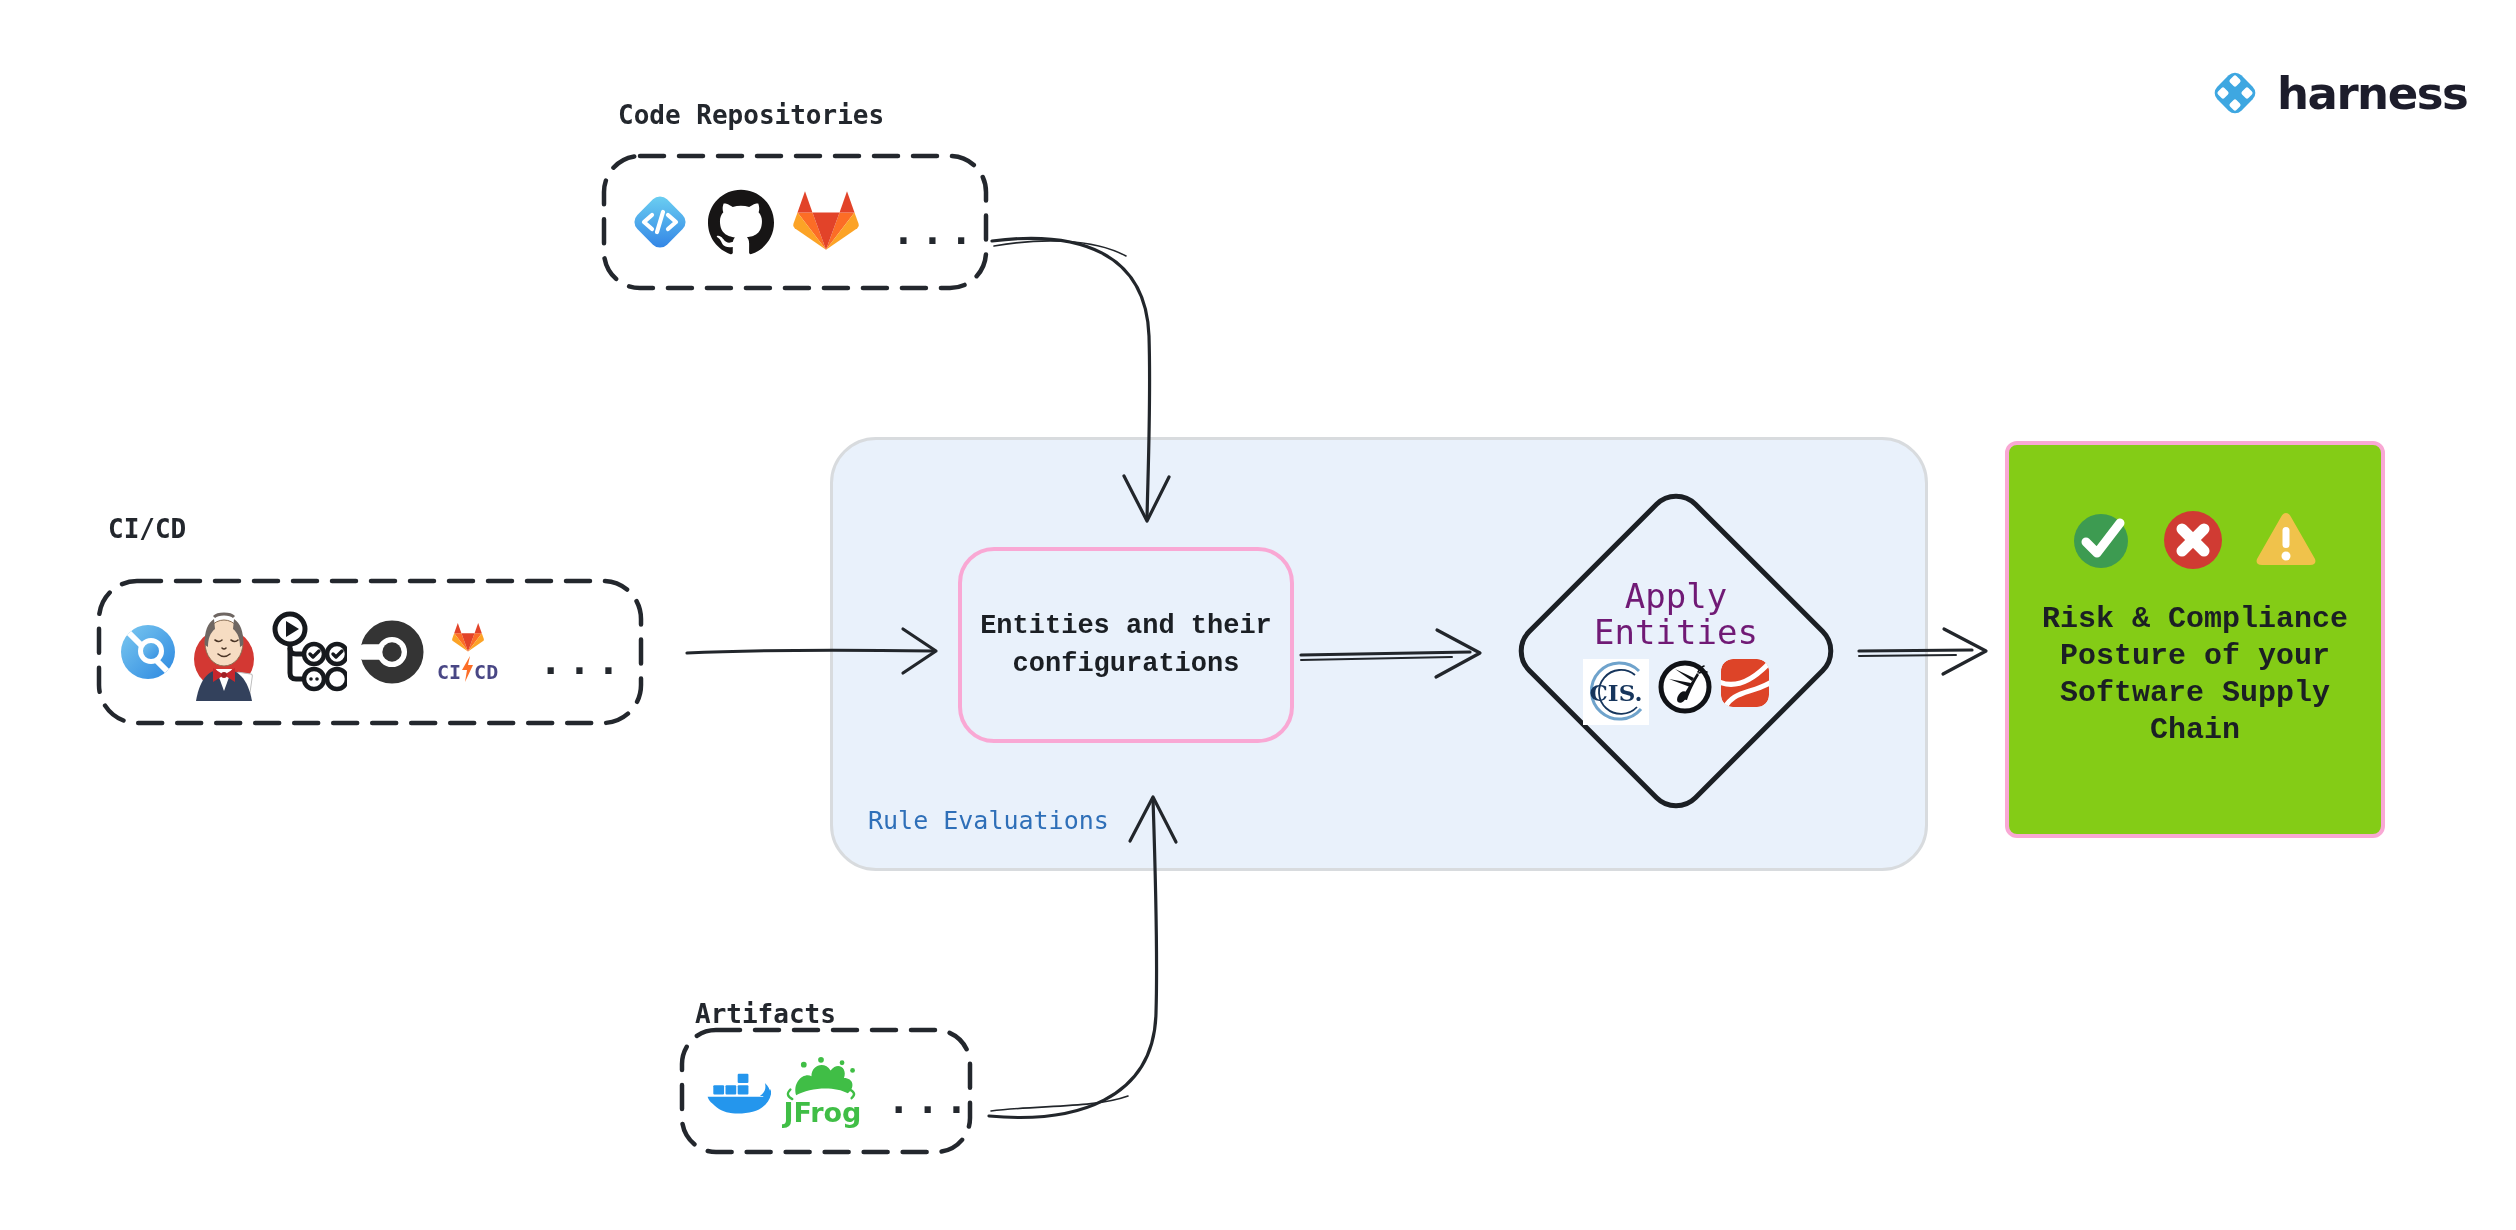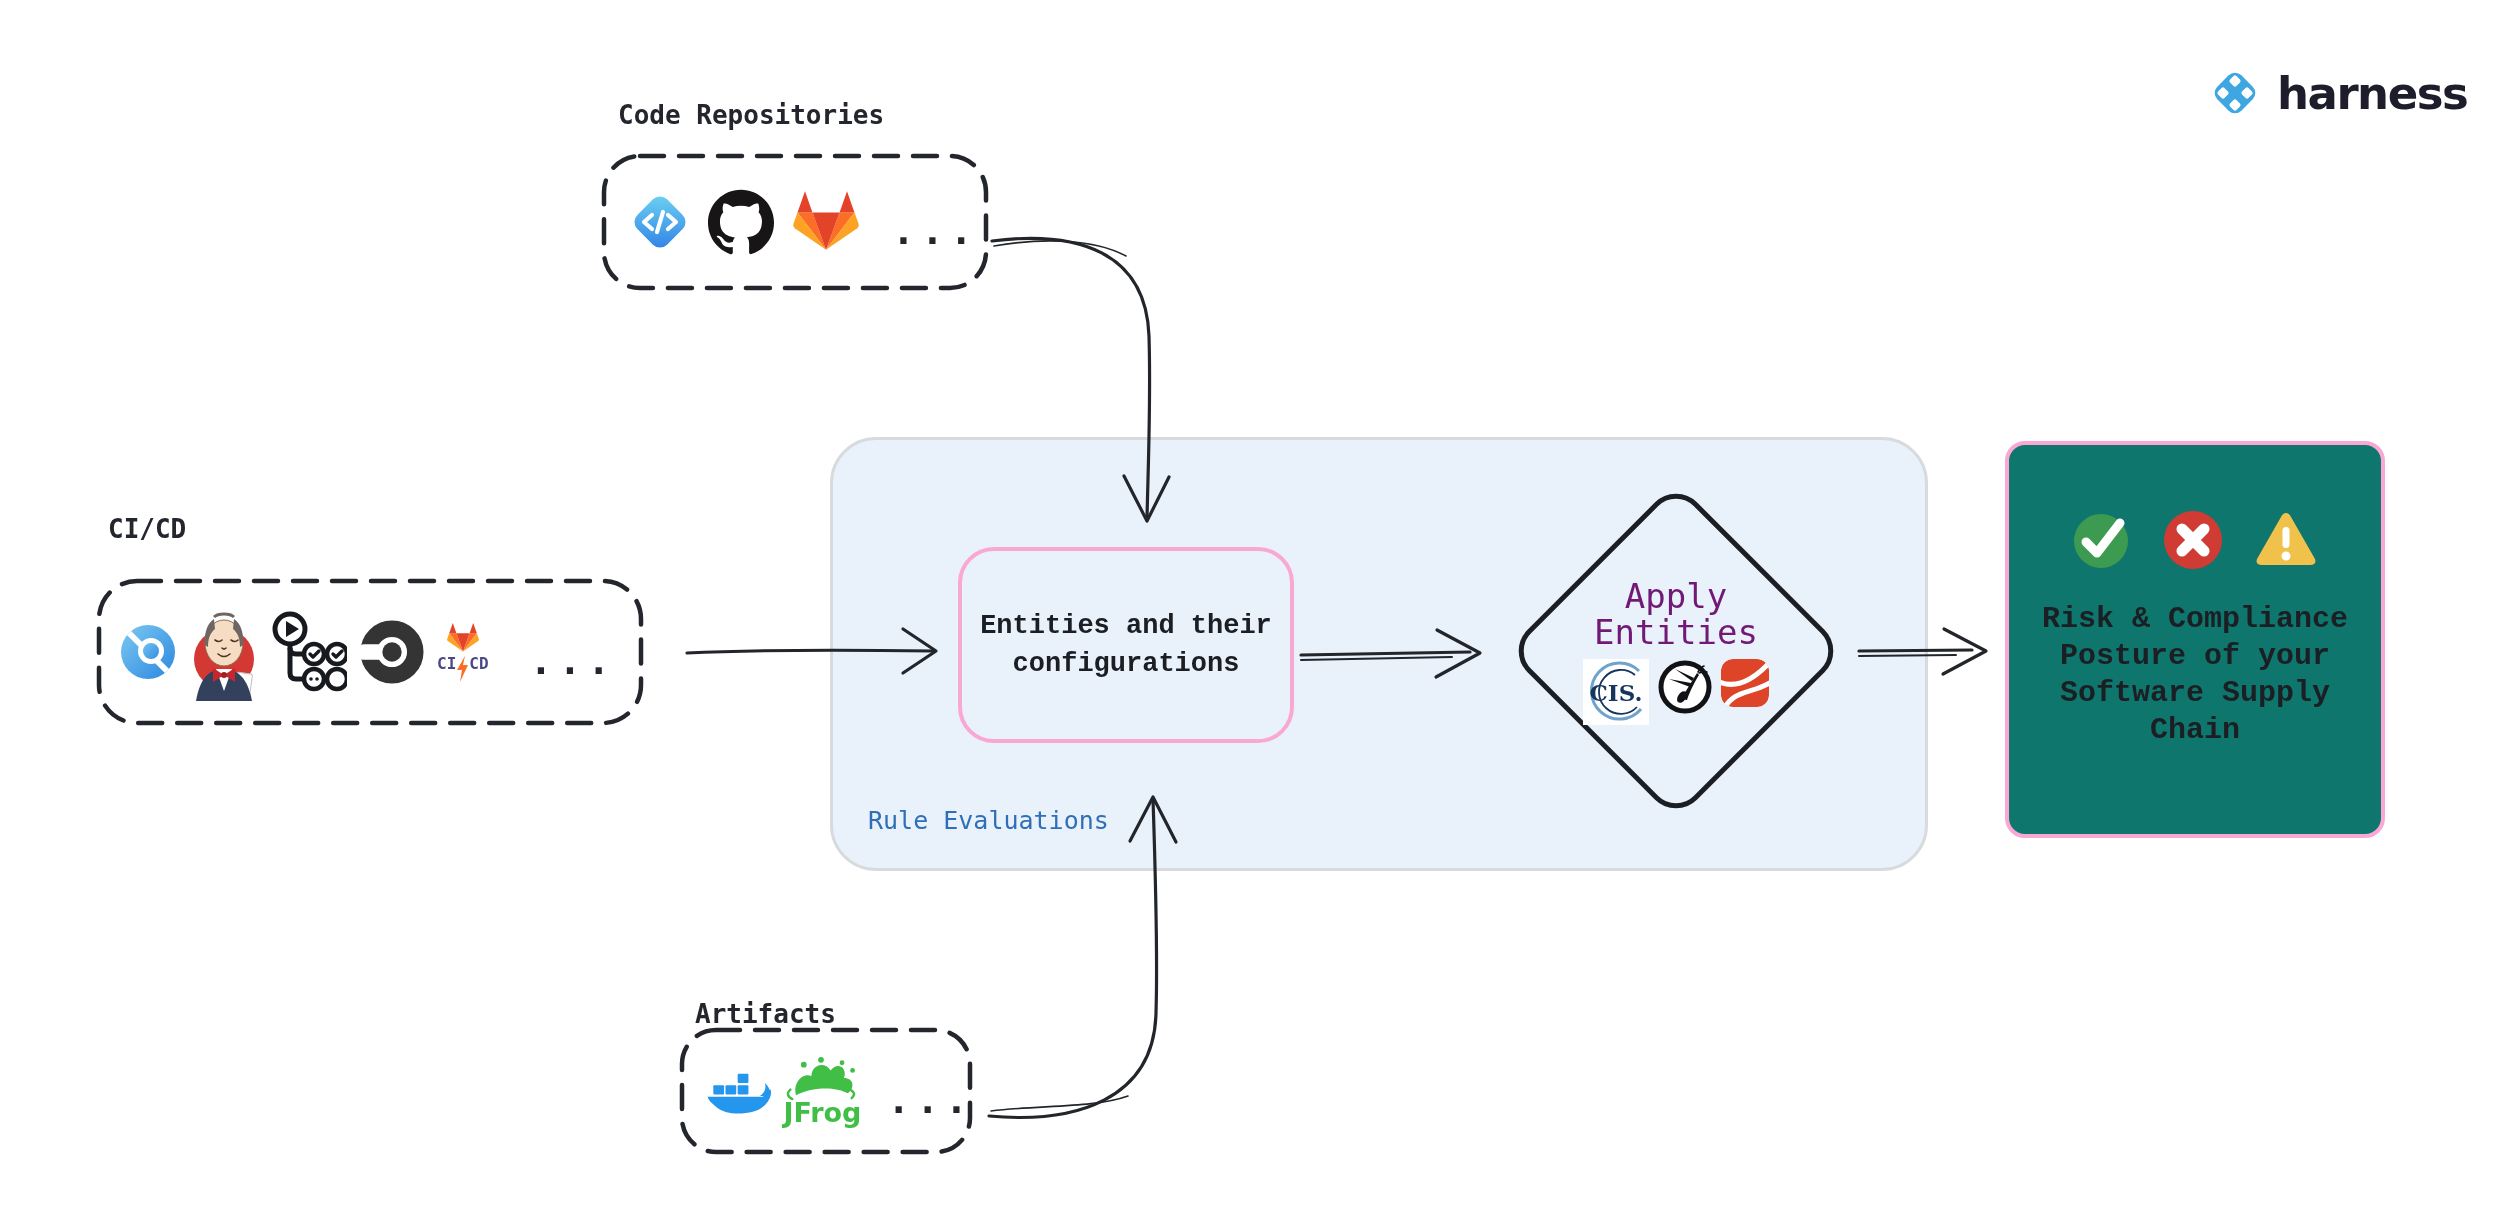--- a/index.html
+++ b/index.html
@@ -17,28 +17,28 @@
   .rule-label{left:868px;top:806px;font-size:25px;font-weight:400;color:#2e6fb8;}
   .node{border:4px solid #f9a8d4;box-sizing:border-box;font-family:Liberation Mono, monospace;}
   .entities{left:958px;top:547px;width:336px;height:196px;border-radius:36px;
             display:flex;flex-direction:column;align-items:center;justify-content:center;
             font-size:27px;font-weight:700;line-height:38px;color:#1b1f24;text-align:center;}
   .diamond{left:1556px;top:531px;width:240px;height:240px;border:5px solid #1b1f24;
            border-radius:30px;transform:rotate(45deg);background:transparent;box-sizing:border-box;}
   .diamond-text{left:1556px;top:578px;width:240px;text-align:center;font-size:34px;
                 font-weight:400;line-height:36px;color:#701a75;}
   .std-icons{left:1576px;top:659px;width:200px;display:flex;align-items:flex-start;justify-content:center;gap:8px;}
-  .outcome{left:2005px;top:441px;width:380px;height:397px;background:#0f766e;border-radius:20px;}
+  .outcome{left:2005px;top:441px;width:380px;height:397px;background:#84cc16;border-radius:12px;}
   .outcome-icons{display:flex;justify-content:center;align-items:center;gap:30px;margin-top:64px;}
   .outcome-text{margin-top:30px;text-align:center;font-size:30px;font-weight:700;line-height:37px;color:#1b1f24;}
   .brand{left:2206px;top:64px;display:flex;align-items:center;gap:6px;}
   .brand-name{font-family:"DejaVu Sans",sans-serif;font-weight:700;font-size:45px;
               letter-spacing:-1.5px;color:#1d1d2b;line-height:1;margin-left:7px;}
   .gl-cicd{display:flex;flex-direction:column;align-items:center;gap:2px;}
-  .gl-cicd-text{display:flex;align-items:flex-start;font-size:16px;font-weight:700;color:#494785;line-height:1;}
+  .gl-cicd-text{display:flex;align-items:flex-end;font-size:20px;font-weight:700;color:#494785;line-height:1;}
   .jfrog{display:flex;flex-direction:column;align-items:flex-end;}
   .jfrog-text{font-family:"DejaVu Sans",sans-serif;font-weight:700;font-size:27px;color:#40be46;line-height:1;margin-top:-2px;}
   .arrows{position:absolute;inset:0;pointer-events:none;}
 </style>
 </head>
 <body>
 
 <div class="canvas">
 
   <div class="abs bluebox z1"></div>

